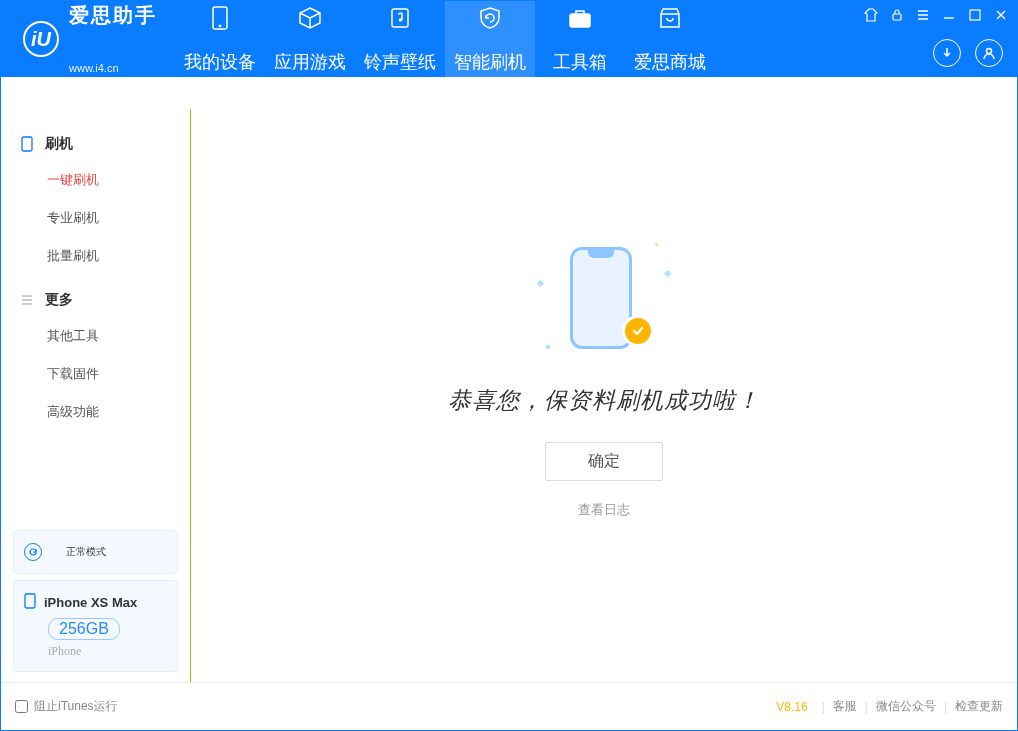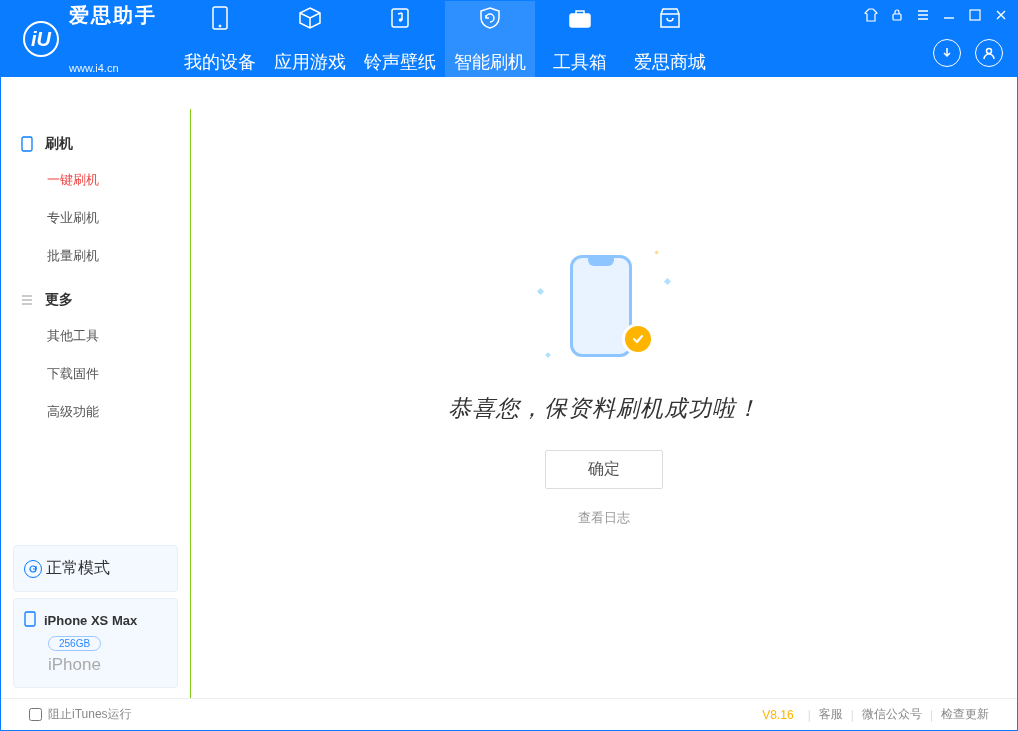--- a/index.html
+++ b/index.html
@@ -28,44 +28,44 @@
 
 .body { flex: 1; display: flex; overflow: hidden; }
 .sidebar { width: 190px; border-right: 1px solid #84cc16; display: flex; flex-direction: column; background: #fff; margin-top: 32px; }
 .sb-scroll { flex: 1; padding-top: 18px; overflow: auto; }
 .sb-group { margin-bottom: 8px; }
 .sb-group-title { display: flex; align-items: center; gap: 10px; padding: 8px 18px; font-size: 14px; color: #333; font-weight: 600; }
 .sb-group-title .gicon { width: 16px; height: 16px; display: flex; align-items: center; justify-content: center; }
 .sb-item { padding: 10px 18px 10px 46px; font-size: 13px; color: #555; cursor: pointer; }
 .sb-item.active { color: #ef4444; }
 .sb-device { margin: 6px 12px; padding: 12px 10px; border: 1px solid #e8eef7; border-radius: 4px; background: #f4f8ff; }
-.sb-device .row { display: flex; align-items: center; gap: 4px; font-size: 16px; color: #333; }
+.sb-device .row { display: flex; align-items: center; gap: 24px; font-size: 10px; color: #333; }
 .sb-device .mode-icon { width: 18px; height: 18px; border: 1.5px solid #0a7cff; border-radius: 50%; display: flex; align-items: center; justify-content: center; }
 .sb-device2 { margin: 0 12px 10px; padding: 12px 10px; border: 1px solid #e8eef7; border-radius: 4px; background: #f4f8ff; }
 .sb-device2 .name { font-size: 13px; font-weight: 600; color: #333; display: flex; align-items: center; gap: 8px; }
-.sb-device2 .cap { display: inline-block; margin: 6px 0 4px 24px; padding: 1px 10px; border: 1px solid #9cc7ff; border-radius: 10px; color: #2b8aff; font-size: 10px; }
-.sb-device2 .type { margin-left: 24px; font-size: 17px; color: #aaa; }
+.sb-device2 .cap { display: inline-block; margin: 6px 0 4px 24px; padding: 1px 10px; border: 1px solid #9cc7ff; border-radius: 10px; color: #2b8aff; font-size: 16px; }
+.sb-device2 .type { margin-left: 24px; font-size: 12px; color: #aaa; font-family: Liberation Serif, serif; }
 .sb-checks { padding: 14px 14px; border: 1.5px solid #ff4040; display: flex; align-items: center; gap: 18px; margin: 4px 6px 6px; }
 .sb-checks label { display: flex; align-items: center; gap: 6px; font-size: 12px; color: #999; cursor: pointer; }
 .sb-checks input { width: 13px; height: 13px; }
 
 
 .main { flex: 1; position: relative; display: flex; align-items: center; justify-content: center; flex-direction: column; }
 .success-illustration { width: 120px; height: 120px; position: relative; margin-bottom: 24px; }
 .phone-shape { position: absolute; left: 26px; top: 6px; width: 62px; height: 102px; border: 3px solid #8cc5ff; border-radius: 12px; background: #e8f3ff; }
 .phone-shape .notch { position: absolute; top: 0; left: 50%; transform: translateX(-50%); width: 26px; height: 8px; background: #8cc5ff; border-radius: 0 0 6px 6px; }
 .phone-badge { position: absolute; right: 10px; bottom: 14px; width: 32px; height: 32px; background: #ffb400; border-radius: 50%; border: 3px solid #fff; display: flex; align-items: center; justify-content: center; }
 .dot { position: absolute; width: 5px; height: 5px; background: #aee0ff; transform: rotate(45deg); }
 .d1 { left: -6px; top: 40px; } .d2 { right: -6px; top: 30px; } .d3 { left: 2px; bottom: 12px; width:4px;height:4px; } .d4 { right: 6px; top: 2px; width:3px;height:3px; background:#ffd78a;}
 .success-msg { font-size: 23px; color: #333; margin-bottom: 26px; letter-spacing: 1px; font-style: italic; }
 .ok-btn { padding: 8px 42px; border: 1px solid #ddd; background: #fff; font-size: 16px; color: #555; cursor: pointer; border-radius: 2px; }
 .log-link { margin-top: 20px; font-size: 13px; color: #999; cursor: pointer; }
 
 
-.footer { height: 32px; border-top: 1px solid #eee; display: flex; align-items: center; padding: 0 28px; font-size: 12px; color: #888; }
+.footer { height: 48px; border-top: 1px solid #eee; display: flex; align-items: center; padding: 0 14px; font-size: 12px; color: #888; }
 .footer label { display: flex; align-items: center; gap: 6px; cursor: pointer; }
 .footer-right { margin-left: auto; display: flex; align-items: center; gap: 8px; }
 .footer-right .sep { color: #ddd; }
 .footer-right .flink { cursor: pointer; color: #888; }
 .footer-right .ver { color: #ffb400; margin-right: 6px; }
 </style>
 </head>
 <body>
 
 <div class="app-window">

